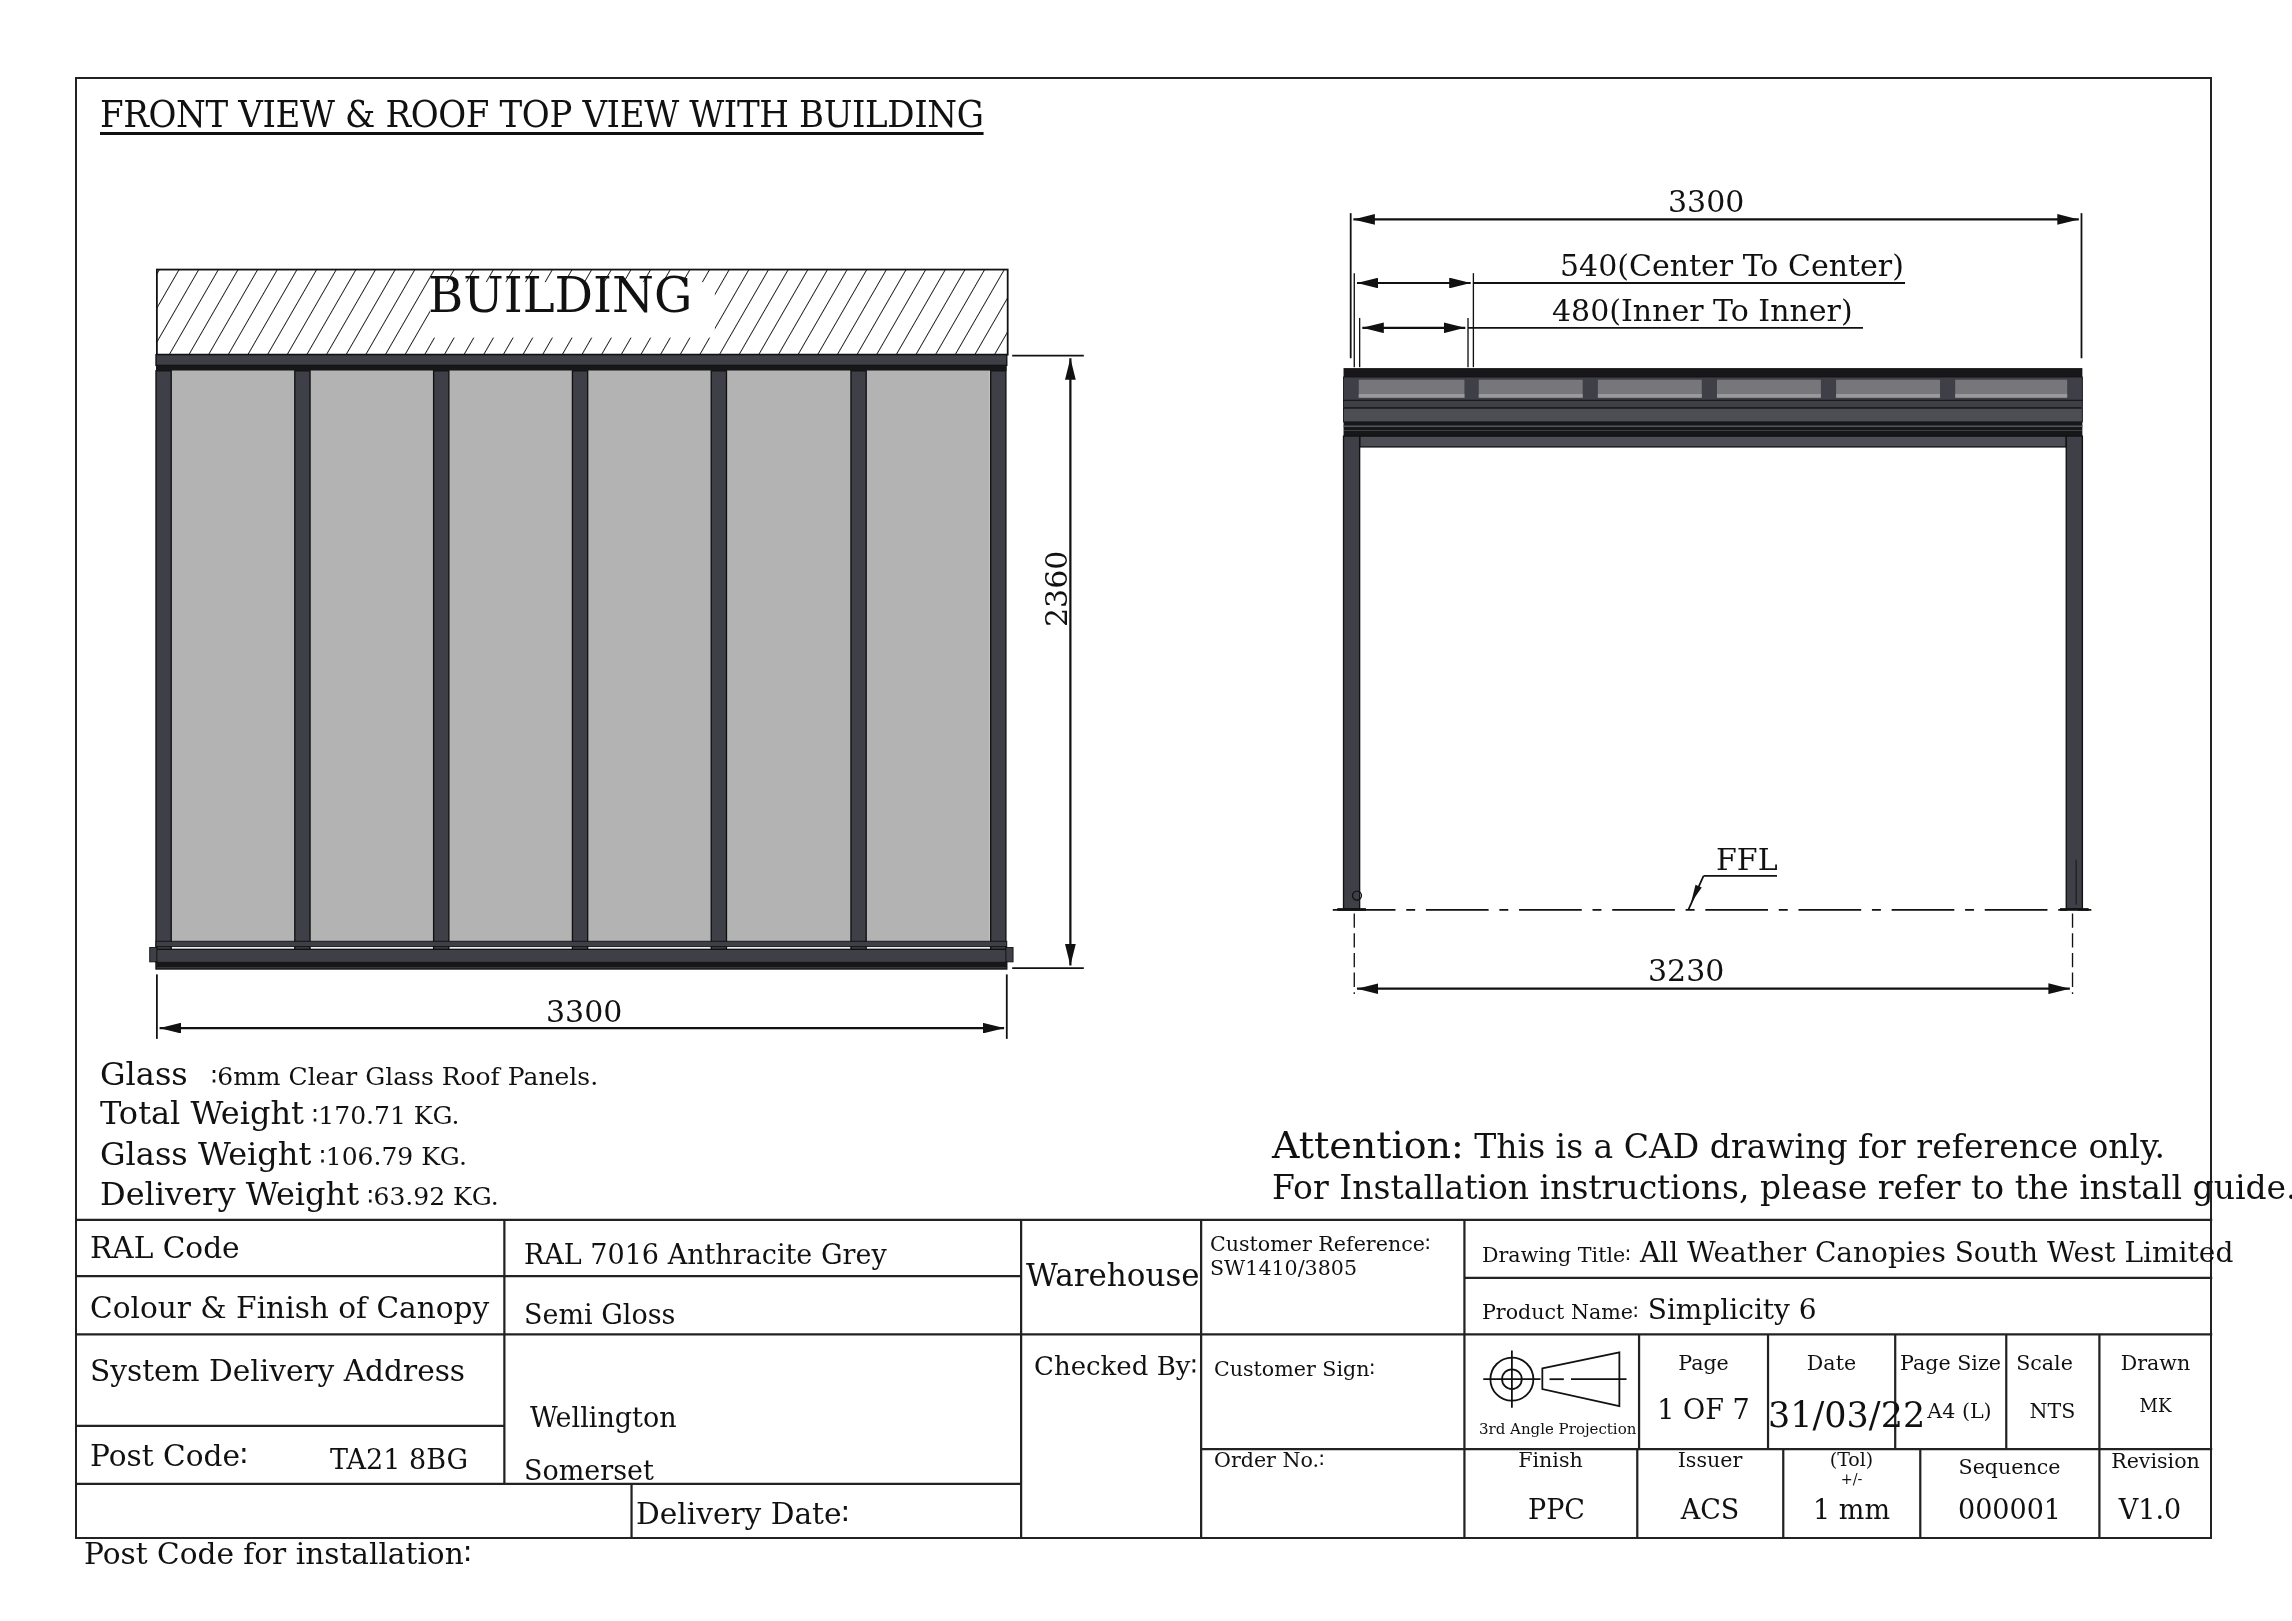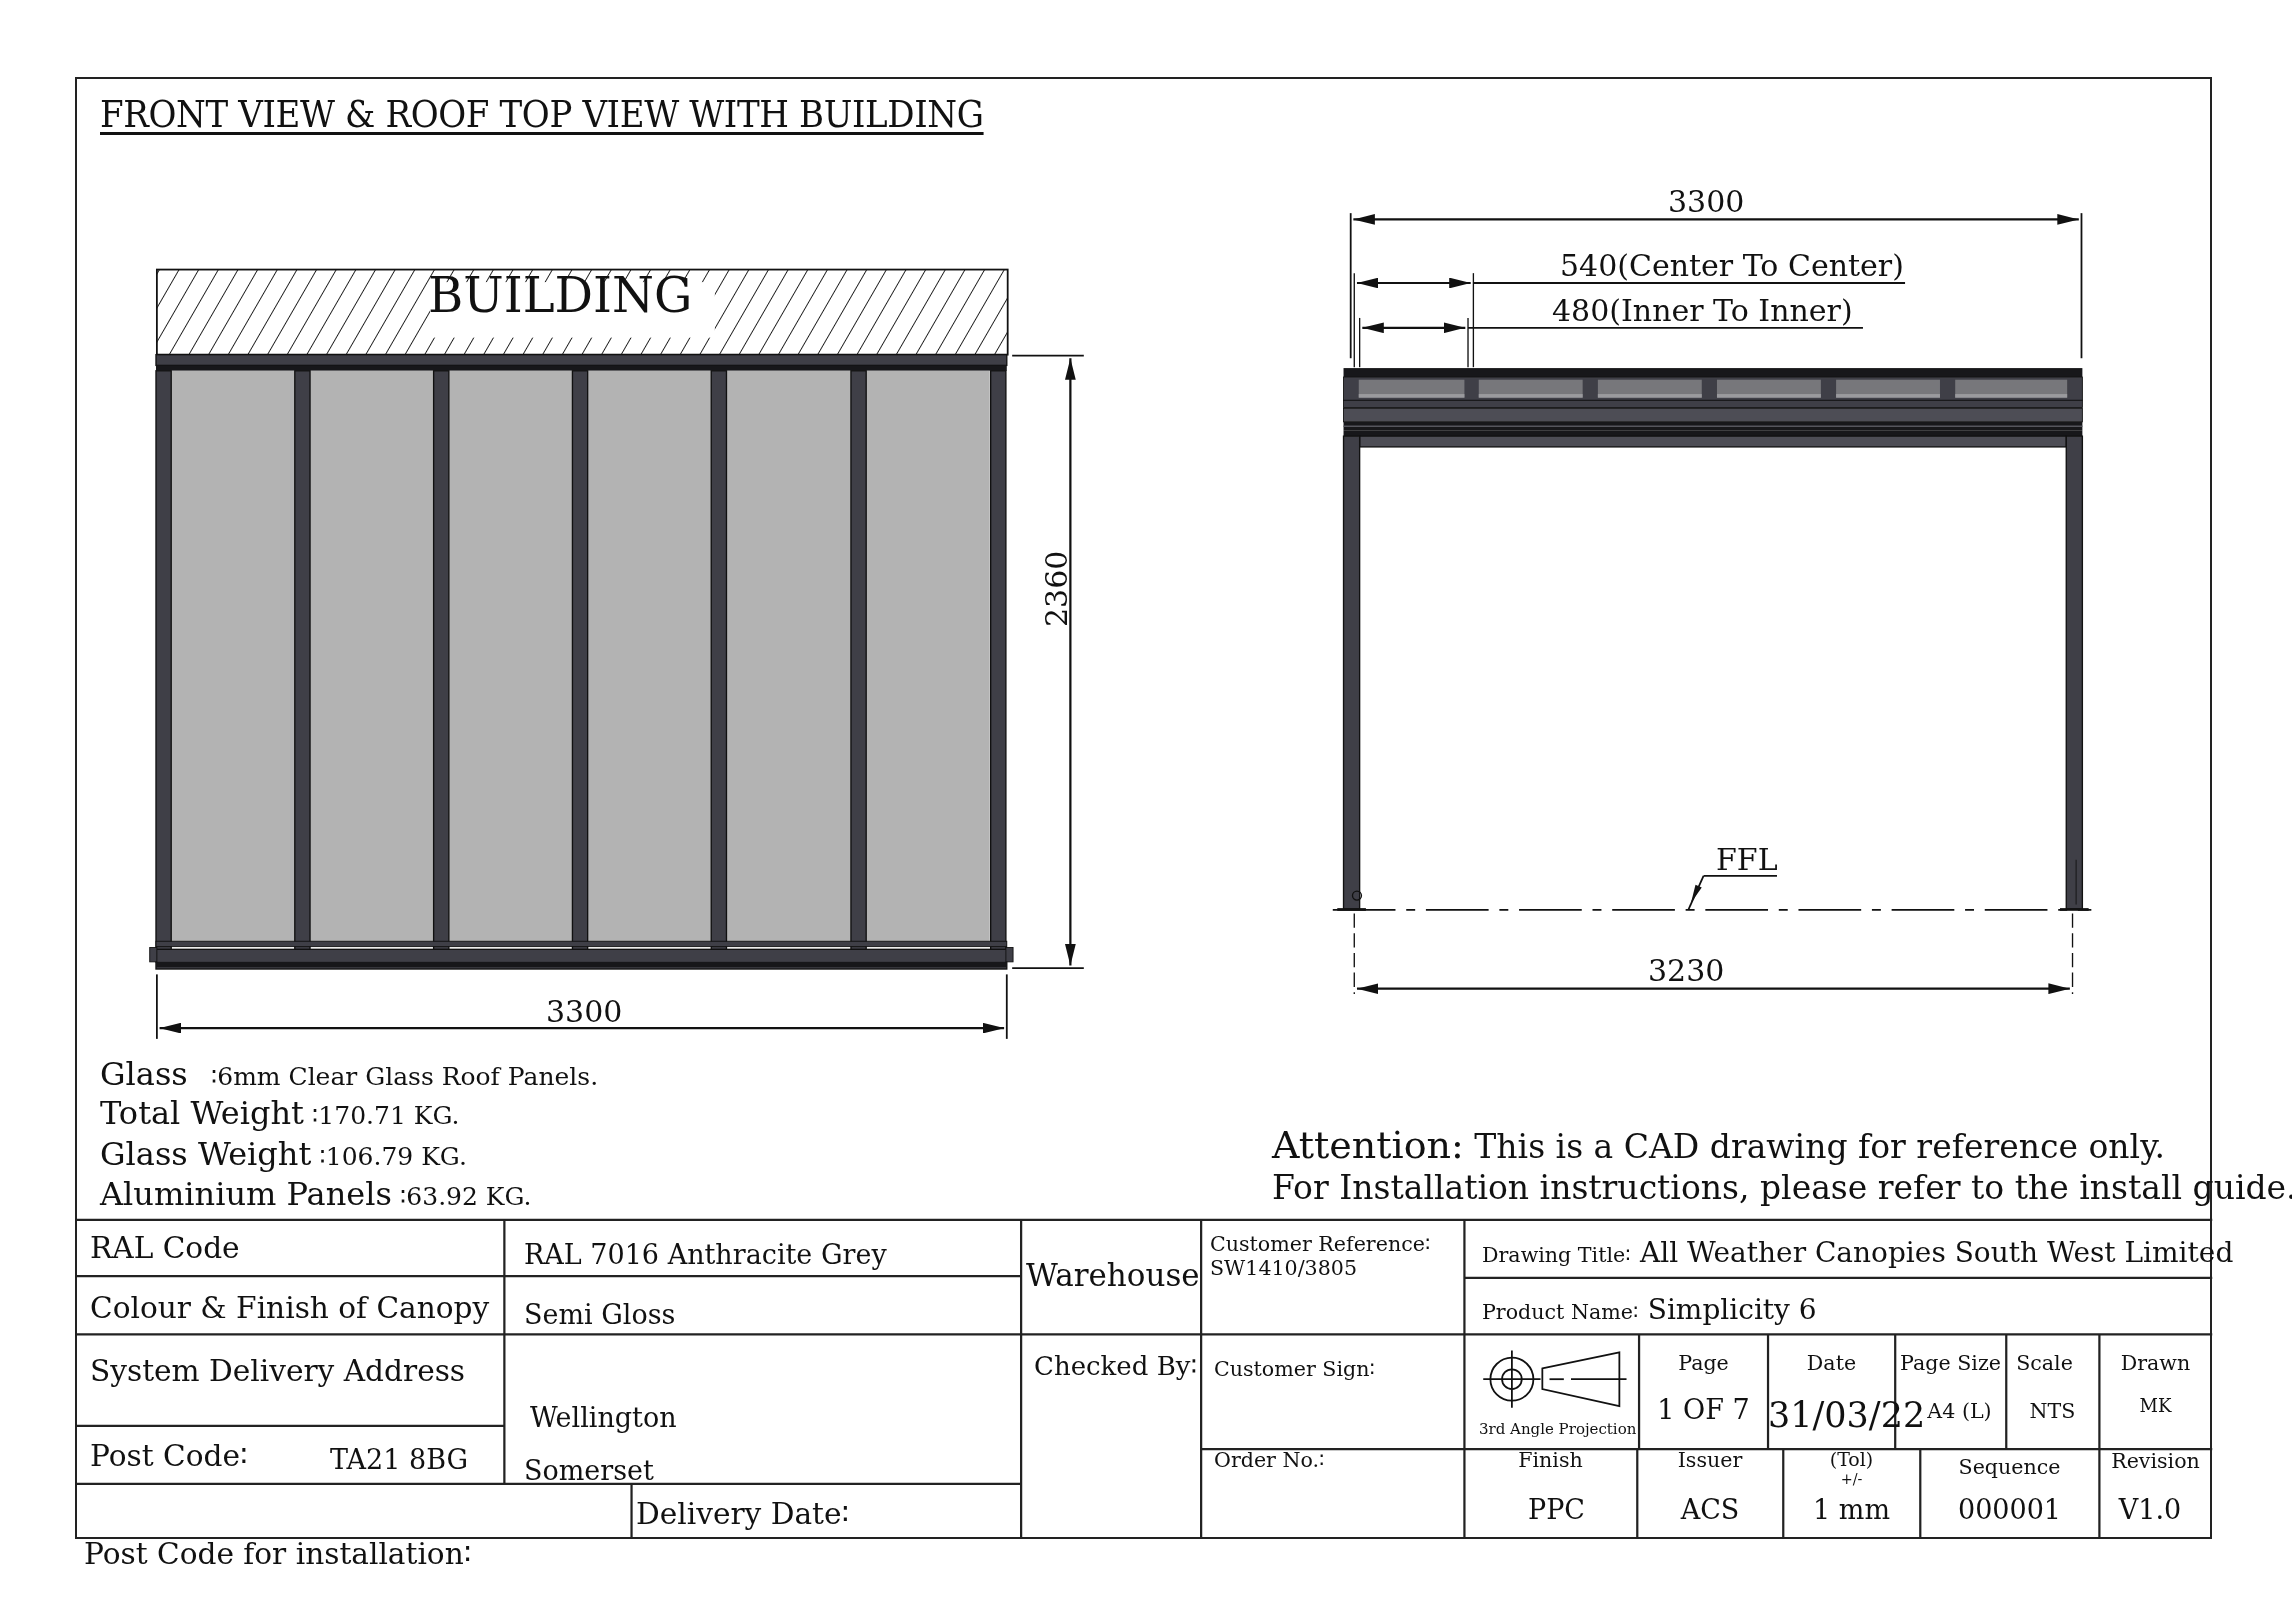--- a/index.html
+++ b/index.html
@@ -183,21 +183,21 @@
 <div class="abs spec" style="left:100px; top:1055px;">
   <span>Glass</span><span style="display:inline-block;width:23px"></span><span class="v">∶</span><span class="v">6mm Clear Glass Roof Panels.</span>
 </div>
 <div class="abs spec" style="left:100px; top:1094px;">
   <span>Total Weight</span><span class="v"> </span><span class="v">∶</span><span class="v">170.71 KG.</span>
 </div>
 <div class="abs spec" style="left:100px; top:1135px;">
   <span>Glass Weight</span><span class="v"> </span><span class="v">∶</span><span class="v">106.79 KG.</span>
 </div>
 <div class="abs spec" style="left:100px; top:1175px;">
-  <span>Aluminium Panels</span><span class="v"> </span><span class="v">∶</span><span class="v">63.92 KG.</span>
+  <span>Delivery Weight</span><span class="v"> </span><span class="v">∶</span><span class="v">63.92 KG.</span>
 </div>
 
 <div class="abs attn" style="left:1272px; top:1123px;">
   <span class="big">Attention:</span> <span>This is a CAD drawing for reference only.</span>
 </div>
 <div class="abs attn" style="left:1272px; top:1168px;">For Installation instructions, please refer to the install guide.</div>
 
 <div class="cell" style="left:90px; top:1231px;">RAL Code</div>
 <div class="cell" style="left:524px; top:1239px; font-size:27px;">RAL 7016 Anthracite Grey</div>
 <div class="cell" style="left:90px; top:1291px;">Colour &amp; Finish of Canopy</div>

